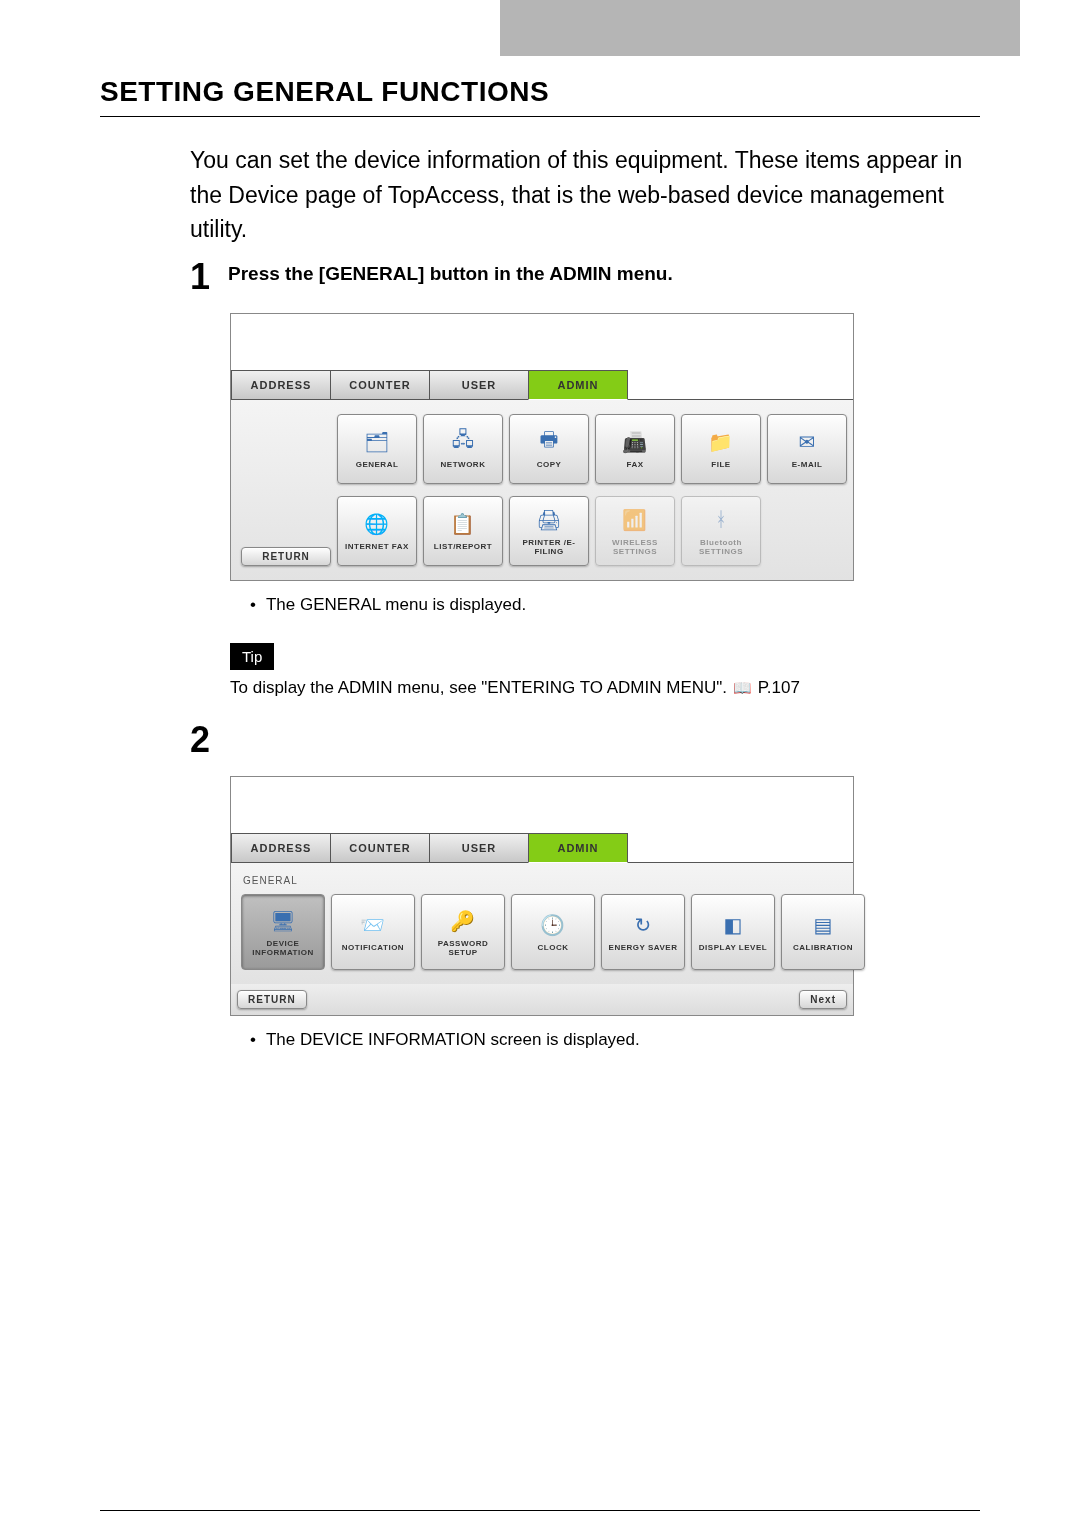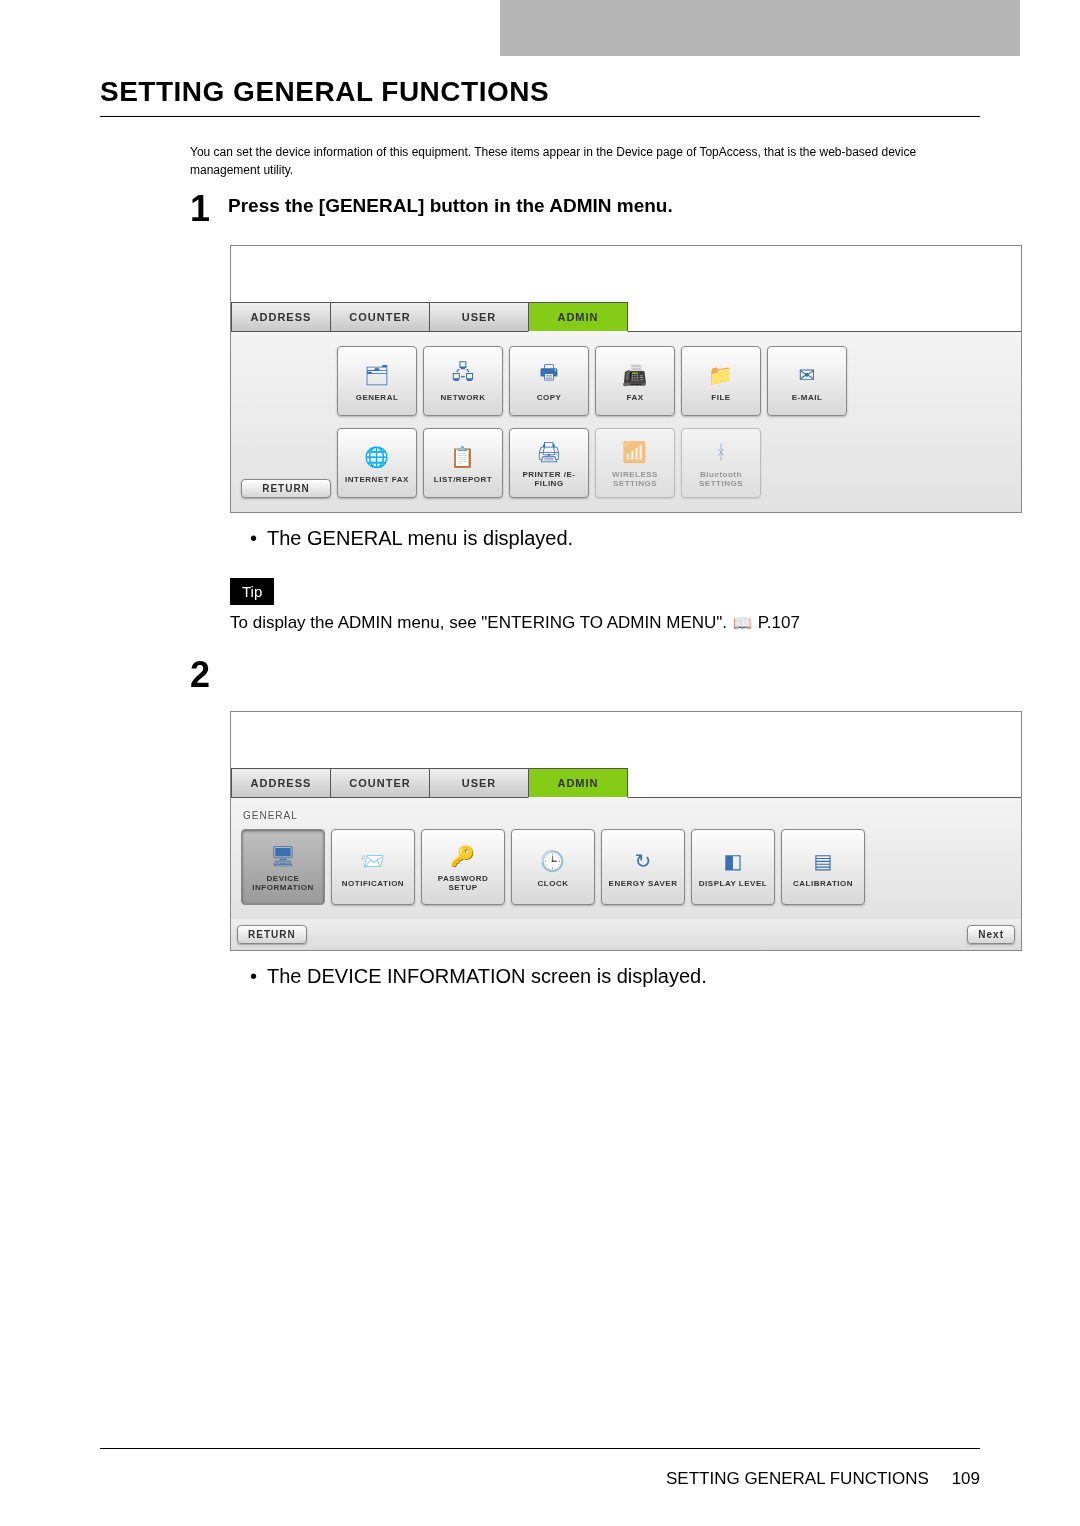--- a/index.html
+++ b/index.html
@@ -39,21 +39,21 @@
     border-top: 1px solid #000;
     margin-bottom: 26px;
   }
   h2.subsection {
     font-size: 24px;
     font-weight: bold;
     margin-bottom: 14px;
   }
   .intro {
     margin-left: 90px;
-    font-size: 12px;
+    font-size: 23px;
     line-height: 1.5;
     margin-bottom: 11px;
   }
   .step {
     display: flex;
     align-items: flex-start;
     margin-left: 90px;
     margin-top: 12px;
   }
   .step-num {
@@ -65,21 +65,21 @@
   .step-body {
     flex: 1;
   }
   .step-title {
     font-size: 19px;
     font-weight: bold;
     margin-top: 4px;
   }
   .screenshot {
     margin: 18px auto 14px 130px;
-    width: 792px;
+    width: 624px;
     background: #fff;
     border: 1px solid #888;
   }
   .screen-whitebar {
     height: 56px;
     background: #fff;
   }
   .tab-row {
     display: flex;
     height: 30px;
@@ -181,21 +181,21 @@
   .screen2 .icon-btn { flex: 0 0 84px; height: 76px;}
   .bottom-row {
     display: flex;
     align-items: center;
     padding: 6px 6px;
     background: linear-gradient(#eee, #dcdcdc);
   }
   .bottom-row .spacer { flex:1; }
   .bullet {
     margin-left: 150px;
-    font-size: 20px;
+    font-size: 17px;
     display: flex;
     margin-bottom: 18px;
   }
   .bullet::before { content: "•"; margin-right: 10px; }
   .tip-badge {
     display: inline-block;
     background: #000;
     color: #fff;
     font-size: 15px;
     padding: 5px 12px;

